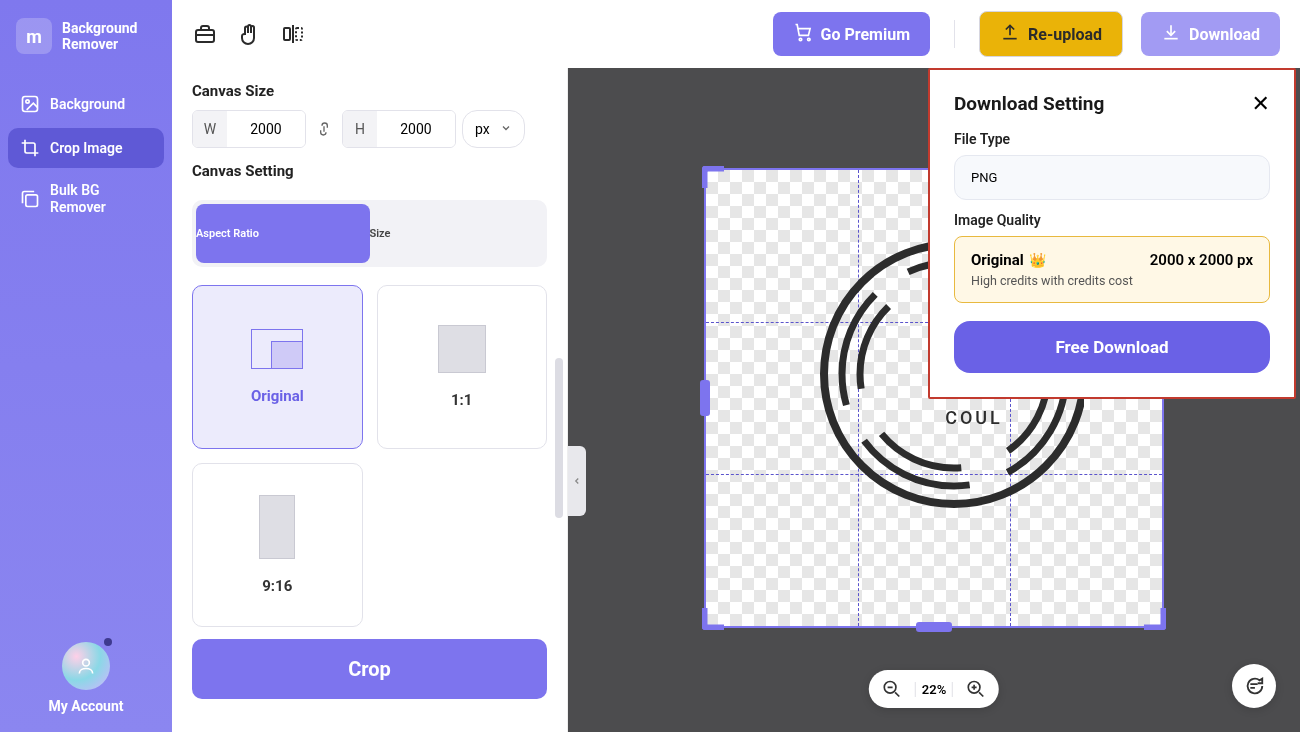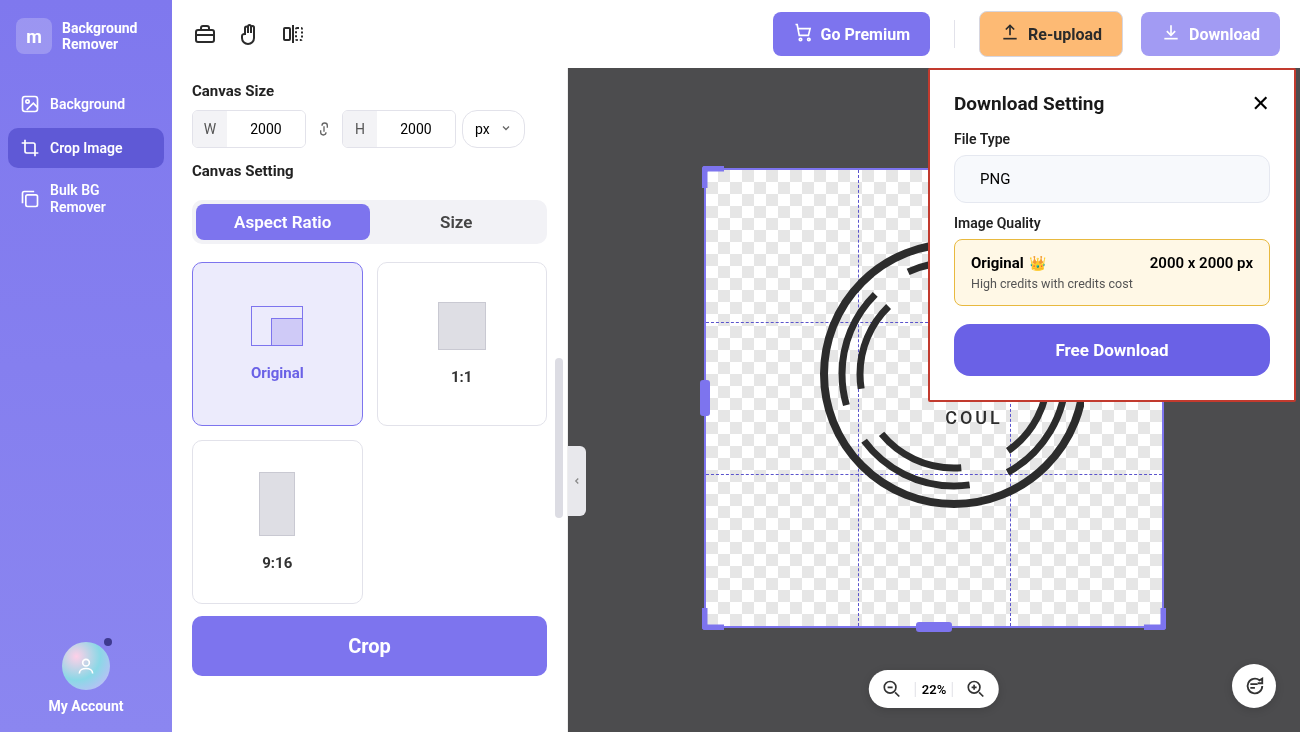--- a/index.html
+++ b/index.html
@@ -20,39 +20,39 @@
 .avatar::after { content:""; position:absolute; top:-4px; right:-2px; width:8px; height:8px; border-radius:50%; background:#3e3a8f; }
 .account-label { font-size:14px; font-weight:700; }
 
 
 .main { flex:1; display:flex; flex-direction:column; }
 .topbar { height:68px; display:flex; align-items:center; padding:0 20px; gap:18px; }
 .tool-icon { width:26px; height:26px; display:flex; align-items:center; justify-content:center; color:#2b2b2b; cursor:pointer; }
 .topbar-spacer { flex:1; }
 .btn { display:flex; align-items:center; gap:8px; padding:10px 20px; border-radius:8px; font-size:16px; font-weight:700; cursor:pointer; border:none; }
 .btn-premium { background:#7d74ee; color:#fff; }
-.btn-reupload { background:#fdba74; color:#2b2b2b; border:1px solid #d6d6e0;justify-content:space-between; }
+.btn-reupload { background:#eab308; color:#2b2b2b; border:1px solid #d6d6e0;justify-content:space-between; }
 .btn-download { background:#a29bf3; color:#fff; }
 .vdiv { width:1px; height:28px; background:#e2e2ea; margin:0 6px; }
 
 
 .workspace { flex:1; display:flex; }
 
 
 .panel { width:396px; border-right:1px solid #eee; padding:0 20px 20px; display:flex; flex-direction:column; position:relative; }
 .section-title { font-size:15px; font-weight:700; color:#222; margin:14px 0 10px; }
 .size-row { display:flex; align-items:center; gap:6px; }
 .dim-box { display:flex; align-items:center; border:1px solid #e2e2ea; border-radius:6px; overflow:hidden; }
 .dim-label { width:34px; text-align:center; font-size:14px; color:#555; background:#f3f3f6; padding:10px 0; }
 .dim-input { width:78px; border:none; text-align:center; font-size:14px; padding:10px 0; outline:none; }
 .link-icon { width:24px; display:flex; align-items:center; justify-content:center; color:#666; }
 .unit-select { border:1px solid #e2e2ea; border-radius:15px; padding:10px 12px; font-size:14px; display:flex; align-items:center; gap:10px; cursor:pointer; }
 
 .tabs { display:flex; background:#f2f2f6; border-radius:10px; padding:4px; margin-top:10px; }
-.tab { flex:1; text-align:center; padding:8px 0; border-radius:8px; font-size:17px; font-weight:600; cursor:pointer; color:#444; }
+.tab { flex:1; text-align:left; padding:23px 0; border-radius:8px; font-size:11px; font-weight:600; cursor:pointer; color:#444; }
 .tab.active { background:#7d74ee; color:#fff; }
 
 .grid { display:grid; grid-template-columns:1fr 1fr; gap:14px; margin-top:18px; overflow:auto; }
 .card { border:1px solid #e2e2ea; border-radius:10px; height:164px; display:flex; flex-direction:column; align-items:center; justify-content:center; gap:18px; cursor:pointer; }
 .card.selected { border:1.6px solid #7d74ee; background:#ecebfc; }
 .card-shape { background:#dedee4; border:1px solid #c9c9d2; }
 .shape-original { width:52px; height:40px; border:1.6px solid #7d74ee; position:relative; background:transparent; }
 .shape-original::after { content:""; position:absolute; right:-1px; bottom:-1px; width:30px; height:26px; border:1.6px solid #7d74ee; background:#cfcaf7; }
 .shape-11 { width:48px; height:48px; }
 .shape-916 { width:36px; height:64px; }
@@ -90,21 +90,21 @@
 .zoom-val { font-size:13px; font-weight:600; padding:0 6px; border-left:1px solid #e0e0e6; border-right:1px solid #e0e0e6; }
 
 .feedback-btn { position:absolute; bottom:24px; right:24px; width:44px; height:44px; border-radius:50%; background:#fff; display:flex; align-items:center; justify-content:center; box-shadow:0 2px 8px rgba(0,0,0,0.15); cursor:pointer; }
 
 
 .popover { position:absolute; top:0; right:4px; width:368px; background:#fff; border:2px solid #c23a2e; border-radius:2px; padding:22px 24px 24px; }
 .pop-head { display:flex; justify-content:space-between; align-items:center; margin-bottom:16px; }
 .pop-title { font-size:19px; font-weight:700; color:#1a1a1a; }
 .close-x { font-size:22px; cursor:pointer; line-height:1; }
 .pop-label { font-size:14px; font-weight:600; color:#222; margin:12px 0 8px; }
-.file-type-box { border:1px solid #e5e8f0; background:#f7f9fc; border-radius:12px; padding:14px 25px; font-size:15px; cursor:pointer; }
+.file-type-box { border:1px solid #e5e8f0; background:#f7f9fc; border-radius:12px; padding:14px 16px; font-size:13px; cursor:pointer; }
 .quality-card { border:1.5px solid #e8b93f; background:#fff8e6; border-radius:8px; padding:14px 16px; display:flex; justify-content:space-between; align-items:flex-start; margin-top:4px; }
 .q-left-title { font-size:15px; font-weight:700; display:flex; align-items:center; gap:6px; }
 .q-left-sub { font-size:12.5px; color:#555; margin-top:4px; }
 .q-dim { font-size:15px; font-weight:600; }
 .free-dl-btn { width:100%; margin-top:18px; background:#6a61e6; color:#fff; border:none; border-radius:16px; padding:16px 0; font-size:17px; font-weight:700; cursor:pointer; }
 .crown { color:#e8a017; font-size:14px; }
 </style>
 </head>
 <body>
 

